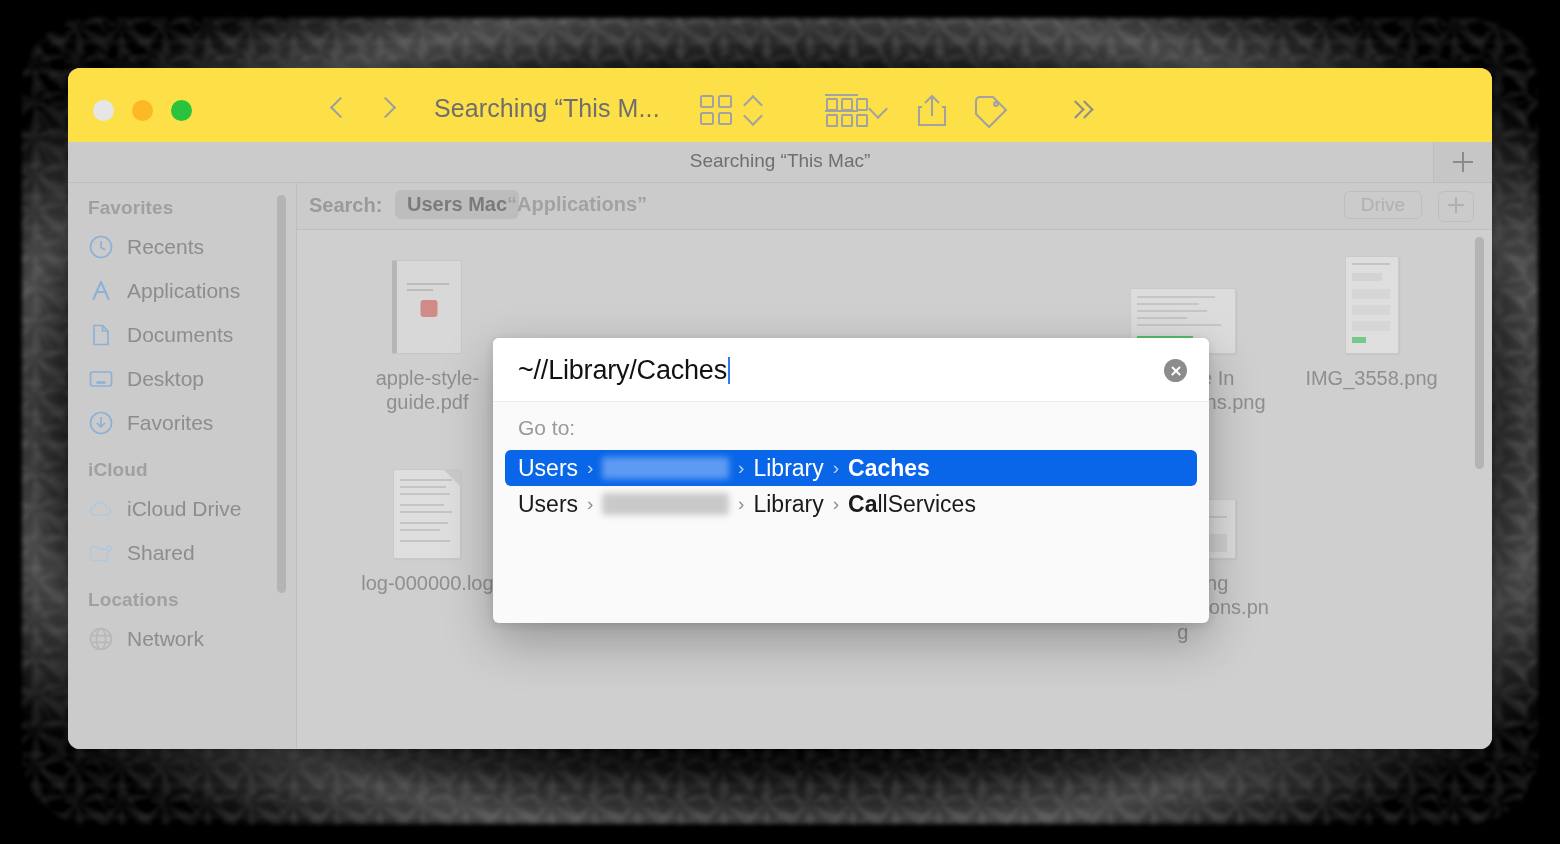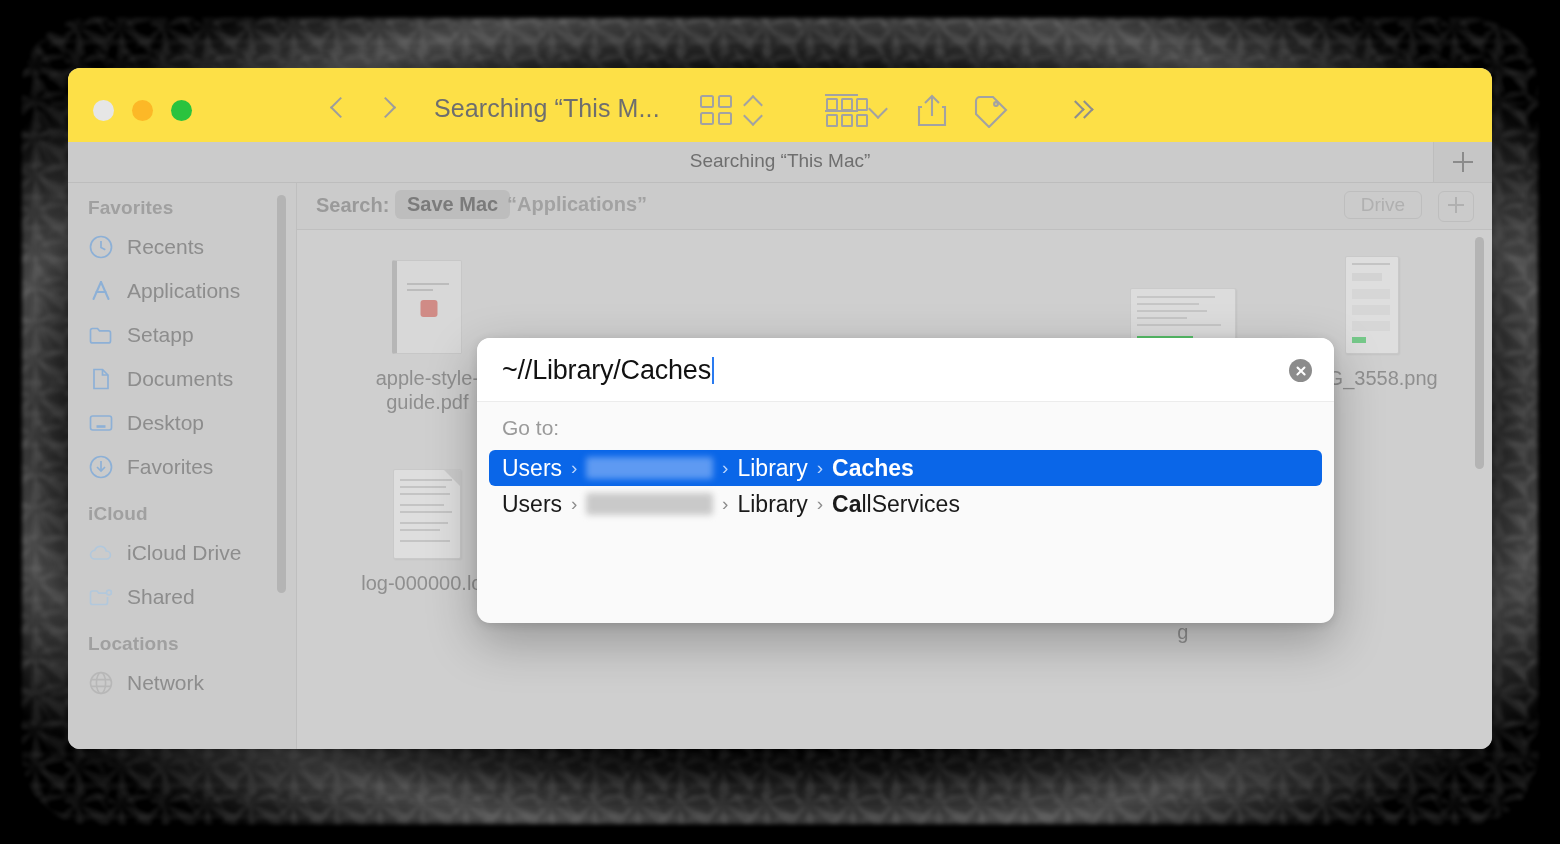--- a/index.html
+++ b/index.html
@@ -307,21 +307,21 @@
     overflow: hidden;
   }
   .searchrow {
     position: relative;
     height: 46px;
     background: #cbcbcb;
     border-bottom: 1px solid #bfbfbf;
   }
   .sr-label {
     position: absolute; left: 12px; top: 11px;
-    font-size: 20px; font-weight: bold; color: #9a9a9a; margin-left: 7px;
+    font-size: 20px; font-weight: bold; color: #9a9a9a;
   }
   .sr-scope {
     position: absolute; left: 98px; top: 7px;
     padding: 3px 12px;
     background: #bdbdbd;
     border-radius: 6px;
     font-size: 20px; font-weight: bold; color: #7b7b7b;
   }
   .sr-scope2 {
     position: absolute; left: 210px; top: 10px;
@@ -426,24 +426,24 @@
     position: absolute;
     right: 8px; top: 54px;
     width: 9px; height: 232px;
     border-radius: 5px;
     background: #b4b4b4;
   }
 
   
   .goto-dialog {
     position: absolute;
-    left: 409px; top: 270px;
-    width: 857px; height: 285px;
+    left: 425px; top: 270px;
+    width: 716px; height: 285px;
     background: #fafafa;
-    border-radius: 13px;
+    border-radius: 6px;
     box-shadow: 0 18px 50px rgba(0,0,0,.28), 0 2px 10px rgba(0,0,0,.12);
     overflow: hidden;
     z-index: 50;
   }
   .goto-field {
     position: relative;
     height: 63px;
     background: #ffffff;
     border-bottom: 1px solid #ececec;
   }
@@ -617,28 +617,20 @@
           <span class="sb-icon">
             <svg width="26" height="26" viewBox="0 0 26 26" fill="none" stroke="#5b9be0" stroke-width="2.1" stroke-linecap="round">
               <path d="M13 4L5.5 21"></path>
               <path d="M13 4l7.5 17"></path>
               <path d="M8.5 14h9"></path>
             </svg>
           </span>
           <span class="sb-label">Applications</span>
         </div>
 
-        <div class="sb-item">
-          <span class="sb-icon">
-            <svg width="26" height="26" viewBox="0 0 26 26" fill="none" stroke="#5b9be0" stroke-width="1.7">
-              <path d="M2.5 8.5a2 2 0 0 1 2-2h5l2 2.4h9a2 2 0 0 1 2 2v8a2 2 0 0 1-2 2h-16a2 2 0 0 1-2-2z"></path>
-            </svg>
-          </span>
-          <span class="sb-label">Setapp</span>
-        </div>
 
         <div class="sb-item">
           <span class="sb-icon">
             <svg width="26" height="26" viewBox="0 0 26 26" fill="none" stroke="#5b9be0" stroke-width="1.7">
               <path d="M6 3.5h8.5L20 9v13.5H6z"></path>
               <path d="M14.5 3.5V9H20"></path>
             </svg>
           </span>
           <span class="sb-label">Documents</span>
         </div>
@@ -699,21 +691,21 @@
           <span class="sb-label">Network</span>
         </div>
 
         <div class="sb-scroll"></div>
       </div>
 
       <div class="content">
 
         <div class="searchrow">
           <span class="sr-label">Search:</span>
-          <span class="sr-scope">Save Mac</span>
+          <span class="sr-scope">Users Mac</span>
           <span class="sr-scope2">“Applications”</span>
           <span class="sr-save">Drive</span>
           <span class="sr-plus">
             <span class="plus-sign"></span>
           </span>
         </div>
 
         <div class="filegrid">
 
           <div class="file-cell">

